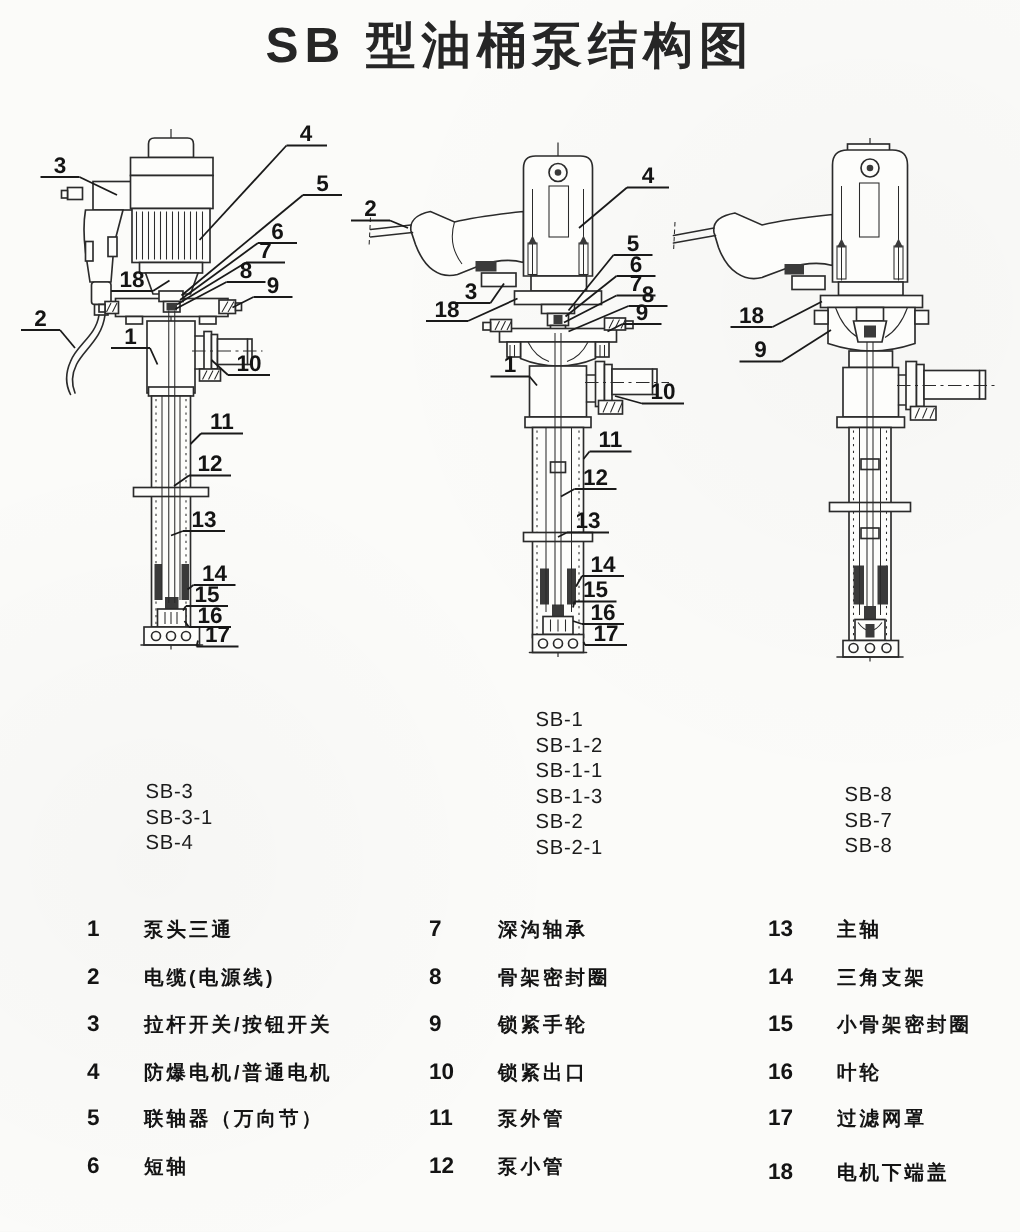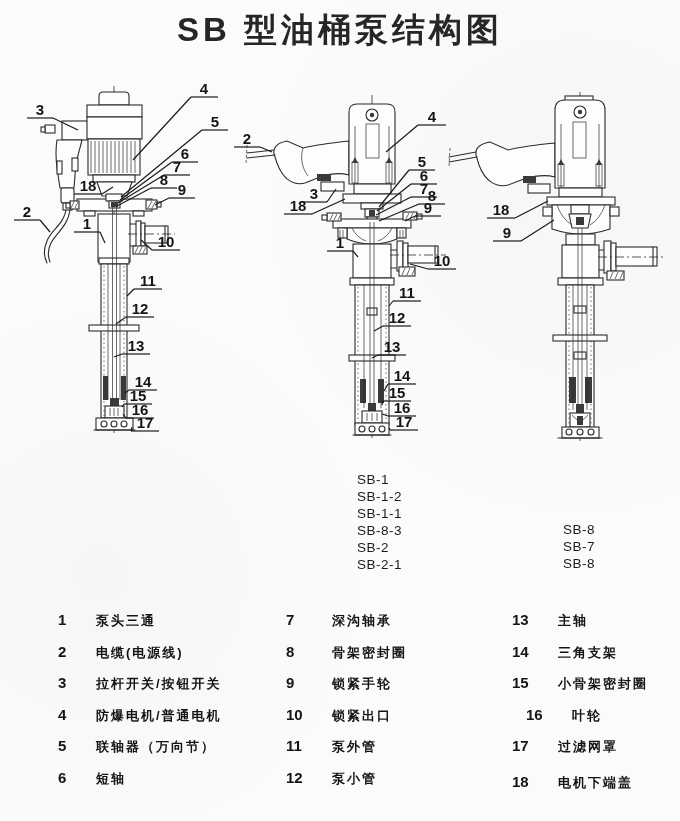--- a/index.html
+++ b/index.html
@@ -476,25 +476,30 @@
         <text x="501" y="215">18</text>
       </g>
       <g class="callout">
         <line x1="521" y1="241" x2="554" y2="220"></line>
           <line x1="493" y1="241" x2="521" y2="241"></line>
         <text x="507" y="238">9</text>
       </g>
     </g>
   </svg>
 
+  <div class="models" style="left:97px; top:519px;">
+    <div>SB-3</div>
+    <div>SB-3-1</div>
+    <div>SB-4</div>
+  </div>
   <div class="models" style="left:357px; top:471px;">
     <div>SB-1</div>
     <div>SB-1-2</div>
     <div>SB-1-1</div>
-    <div>SB-8-3</div>
+    <div>SB-1-3</div>
     <div>SB-2</div>
     <div>SB-2-1</div>
   </div>
   <div class="models" style="left:563px; top:521px;">
     <div>SB-8</div>
     <div>SB-7</div>
     <div>SB-8</div>
   </div>
 
   <div>
@@ -539,21 +544,21 @@
 
     <div class="lrow c3" style="left:512px; top:611px;">
       <span class="lnum">13</span><span class="ltext">主轴</span>
     </div>
     <div class="lrow c3" style="left:512px; top:643px;">
       <span class="lnum">14</span><span class="ltext">三角支架</span>
     </div>
     <div class="lrow c3" style="left:512px; top:674px;">
       <span class="lnum">15</span><span class="ltext">小骨架密封圈</span>
     </div>
-    <div class="lrow c3" style="left:512px; top:706px;margin-left:14px;">
+    <div class="lrow c3" style="left:512px; top:706px;">
       <span class="lnum">16</span><span class="ltext">叶轮</span>
     </div>
     <div class="lrow c3" style="left:512px; top:737px;">
       <span class="lnum">17</span><span class="ltext">过滤网罩</span>
     </div>
     <div class="lrow c3" style="left:512px; top:773px;">
       <span class="lnum">18</span><span class="ltext">电机下端盖</span>
     </div>
   </div>
 

